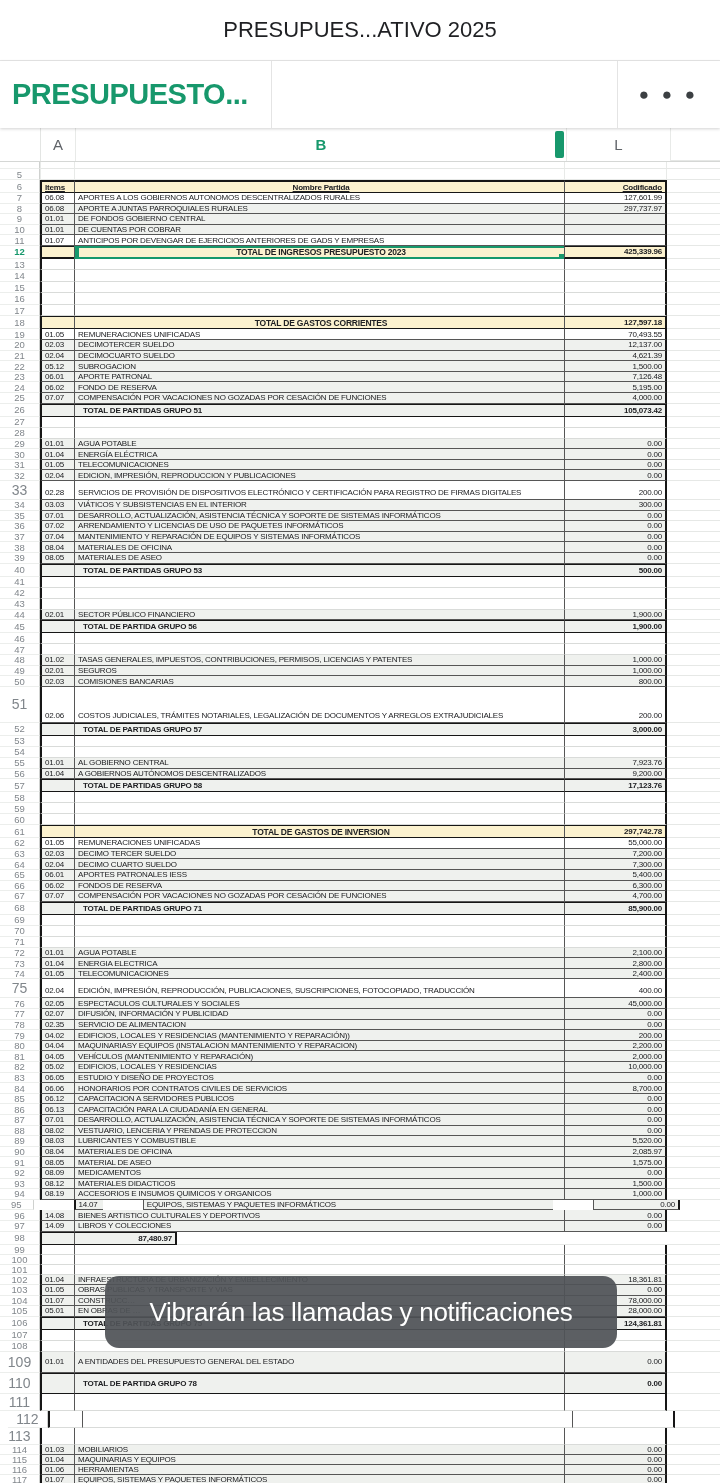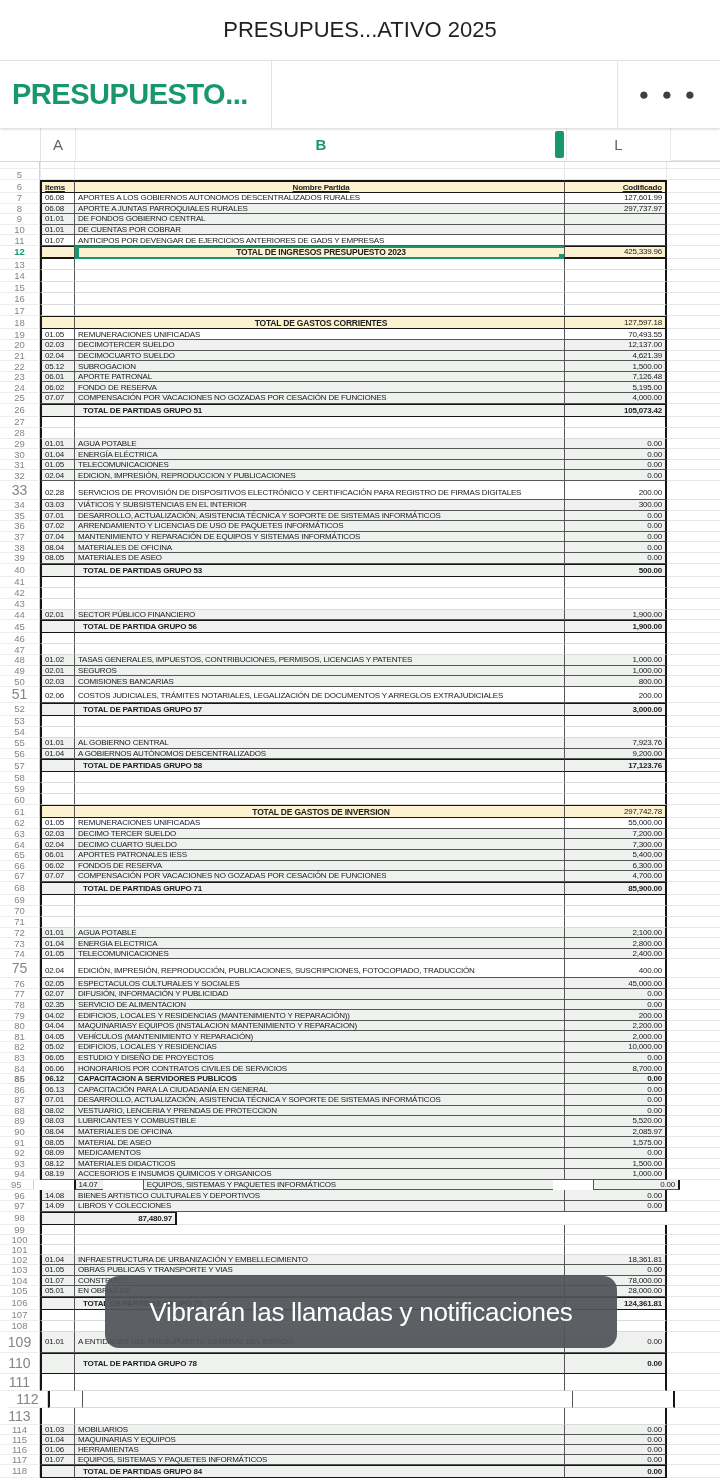--- a/index.html
+++ b/index.html
@@ -63,21 +63,21 @@
 
   .fill .cA,.fill .cB,.fill .cL{background:#eff1ee;}
   .k-header .cA,.k-header .cB,.k-header .cL,
   .k-total .cA,.k-total .cB,.k-total .cL{background:#fcf2cf;}
 
   .k-header .cA,.k-header .cB,.k-header .cL{font-weight:700;text-decoration:underline;}
   .k-header .cB{justify-content:center;}
   .k-header .cA,.k-header .cB,.k-header .cL{border-top:2px solid #161616;border-bottom:1px solid #161616;}
 
   .k-total .cB{justify-content:center;font-weight:700;font-size:8.5px;}
-  .k-total .cL{font-weight:400;}
+  .k-total .cL{font-weight:700;}
   .k-total .cA,.k-total .cB,.k-total .cL{border-top:1px solid #161616;border-bottom:1px solid #161616;}
   .k-subtotal .cB,.k-subtotal .cL{font-weight:700;}
   .k-subtotal .cA,.k-subtotal .cB,.k-subtotal .cL{border-top:1px solid #161616;border-bottom:1px solid #161616;padding-left:8px;}
 
   .sz-tall .cA,.sz-tall .cB,.sz-tall .cL{align-items:flex-end;padding-bottom:2px;}
   .sz-tall .gutter,.sz-x .gutter,.sz-b17 .gutter{font-size:14px;}
 
   
   .selected .gutter{color:#17986c;font-weight:700;}
   .selected .cA,.selected .cB,.selected .cL{border-bottom:2px solid #161616;}
@@ -439,21 +439,21 @@
     <div class="cL">1,000.00</div>
     <div class="cM"></div>
   </div>
       <div class="row k-data tbl fill" style="height: 10.6px;">
     <div class="gutter">50</div>
     <div class="cA">02.03</div>
     <div class="cB">COMISIONES BANCARIAS</div>
     <div class="cL">800.00</div>
     <div class="cM"></div>
   </div>
-      <div class="row k-data tbl sz-tall" style="height: 16px;">
+      <div class="row k-data tbl sz-tall" style="height: 36px;">
     <div class="gutter">51</div>
     <div class="cA">02.06</div>
     <div class="cB">COSTOS JUDICIALES, TRÁMITES NOTARIALES, LEGALIZACIÓN DE DOCUMENTOS Y ARREGLOS EXTRAJUDICIALES</div>
     <div class="cL">200.00</div>
     <div class="cM"></div>
   </div>
       <div class="row k-subtotal tbl fill" style="height: 13px;">
     <div class="gutter">52</div>
     <div class="cA"></div>
     <div class="cB">TOTAL DE PARTIDAS GRUPO 57</div>
@@ -677,21 +677,21 @@
     <div class="cL">0.00</div>
     <div class="cM"></div>
   </div>
       <div class="row k-data tbl fill" style="height: 10.6px;">
     <div class="gutter">84</div>
     <div class="cA">06.06</div>
     <div class="cB">HONORARIOS POR CONTRATOS CIVILES DE SERVICIOS</div>
     <div class="cL">8,700.00</div>
     <div class="cM"></div>
   </div>
-      <div class="row k-data tbl fill" style="height: 10.6px; font-weight: bold;">
+      <div class="row k-data tbl fill" style="height: 10.6px;">
     <div class="gutter">85</div>
     <div class="cA">06.12</div>
     <div class="cB">CAPACITACION A SERVIDORES PUBLICOS</div>
     <div class="cL">0.00</div>
     <div class="cM"></div>
   </div>
       <div class="row k-data tbl fill" style="height: 10.6px;">
     <div class="gutter">86</div>
     <div class="cA">06.13</div>
     <div class="cB">CAPACITACIÓN PARA LA CIUDADANÍA EN GENERAL</div>

